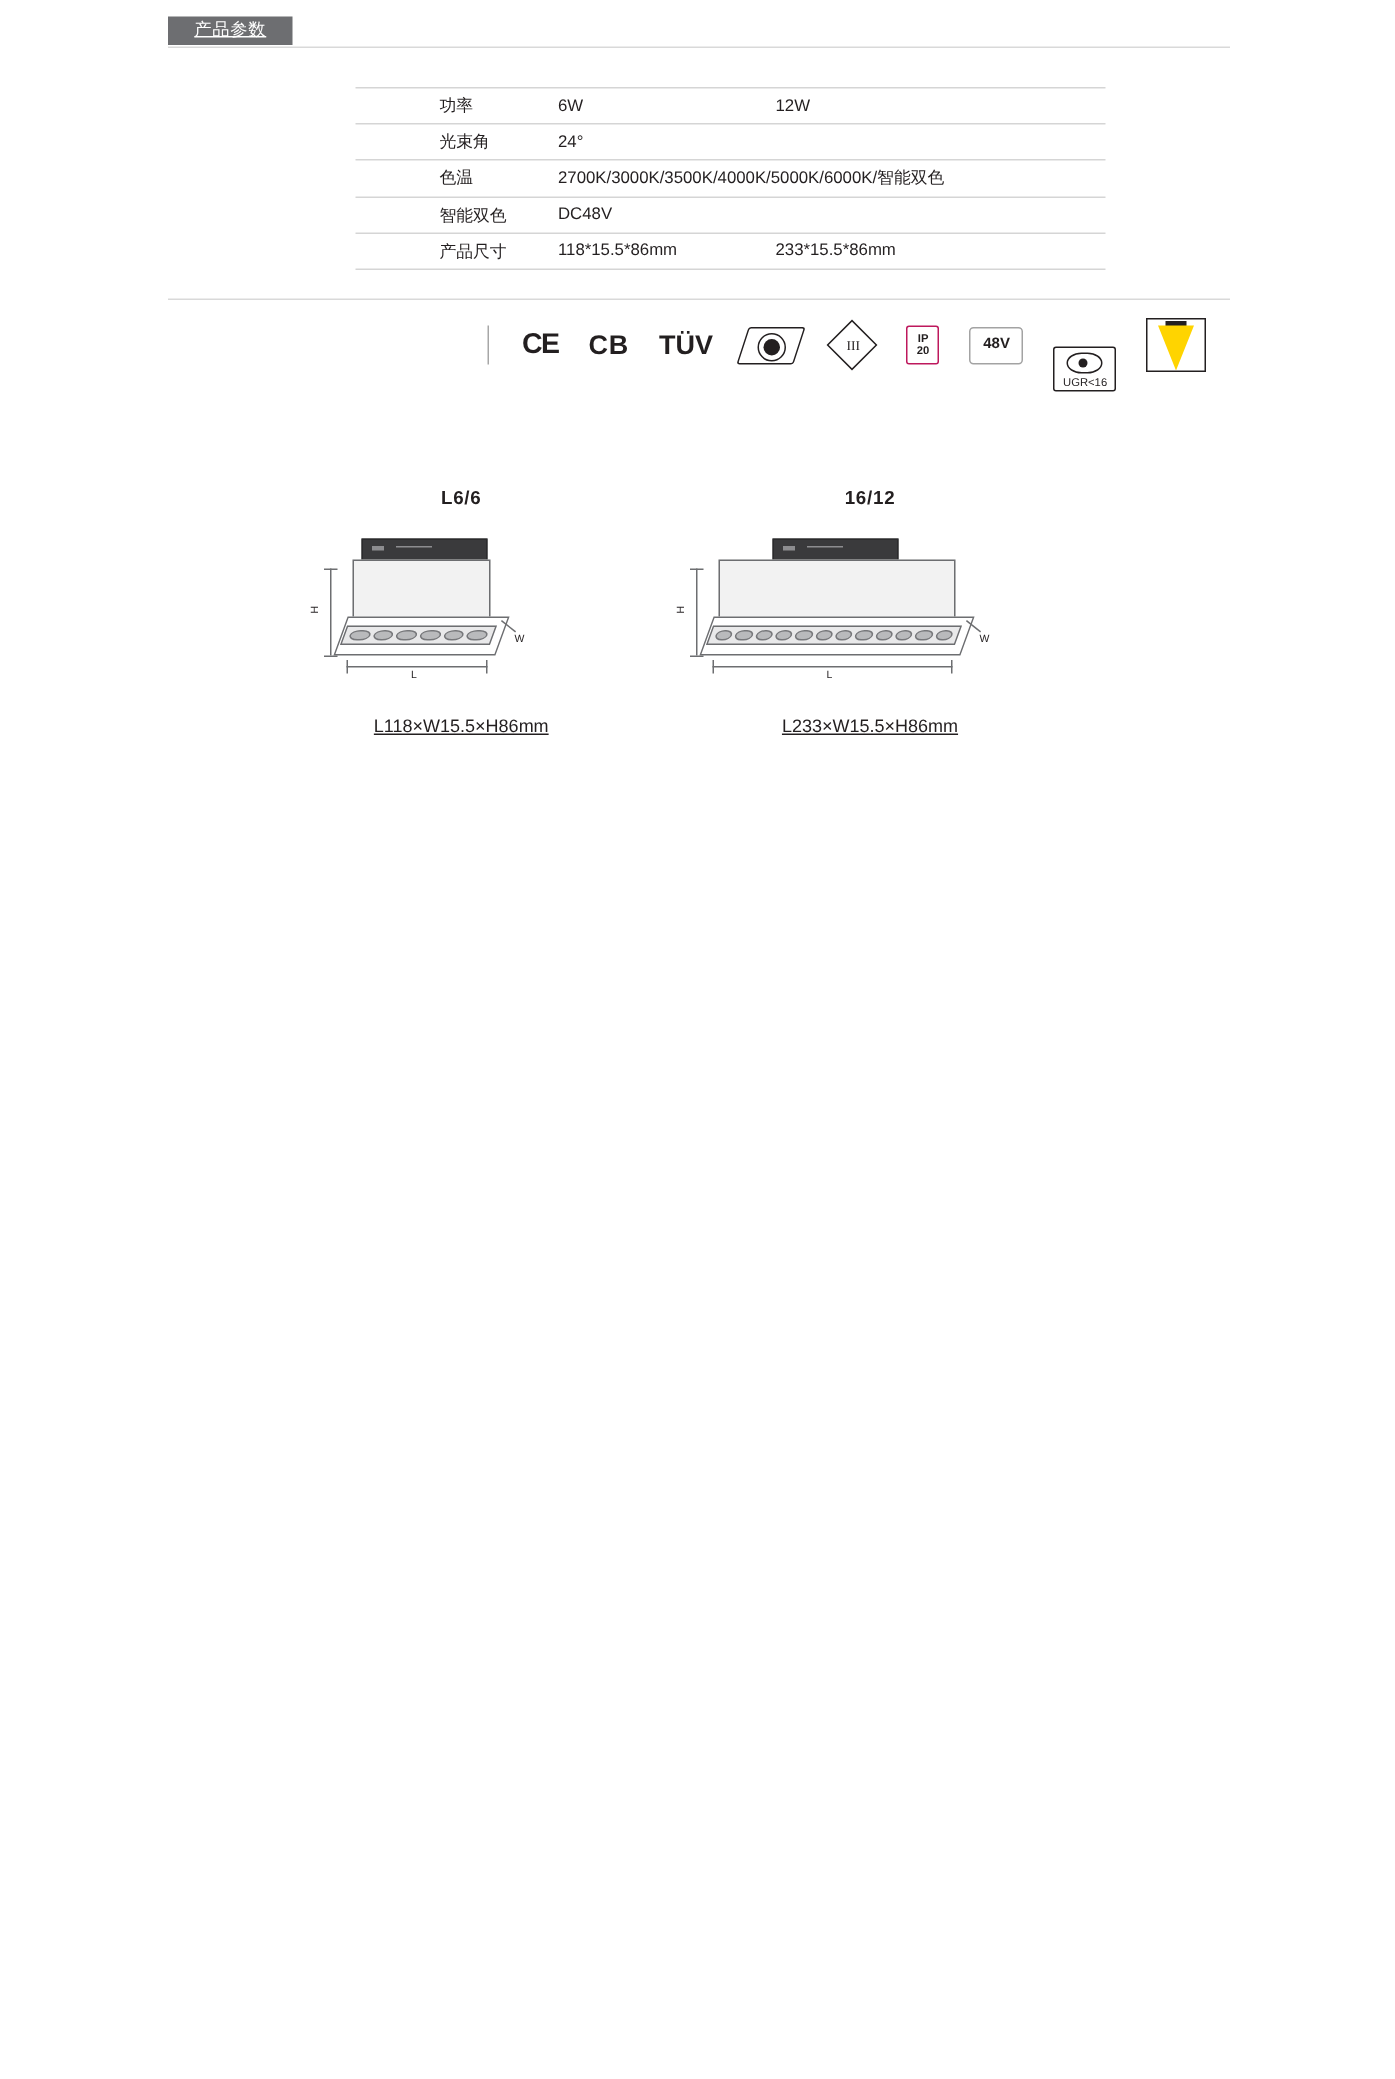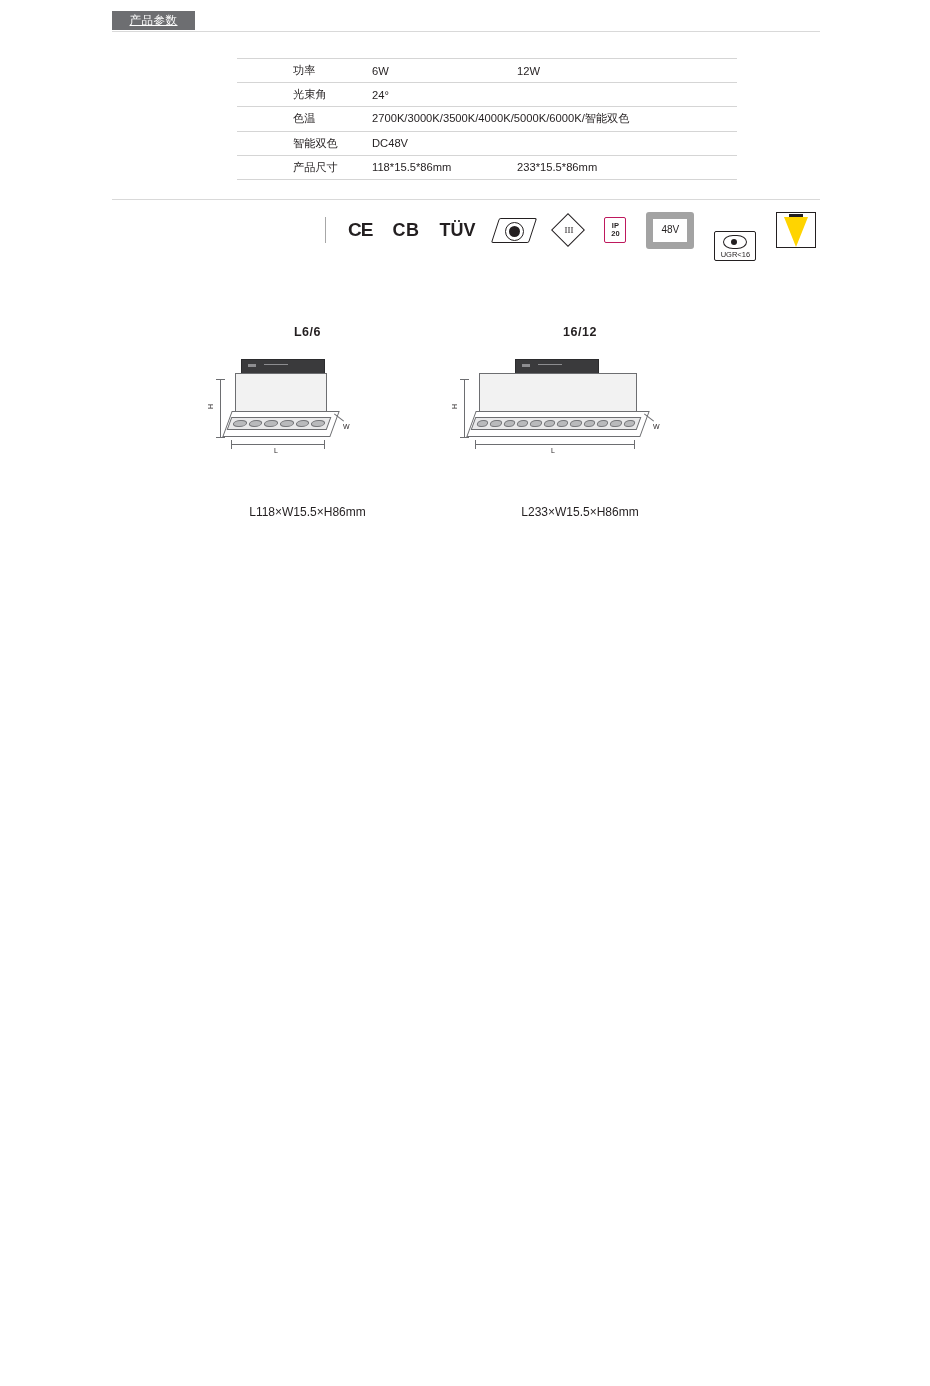--- a/index.html
+++ b/index.html
@@ -179,24 +179,24 @@
     font-weight: bold;
     line-height: 1.05;
     text-align: center;
     padding-top: 4px;
     box-sizing: border-box;
     color: #231f20;
   }
   .cert-volt {
     width: 34px;
     height: 23px;
-    border: 7px solid #a3a3a3;
+    border: 1px solid #a3a3a3;
     border-radius: 3px;
     font-size: 10px;
-    font-weight: normal;
+    font-weight: bold;
     line-height: 21px;
     text-align: center;
     color: #231f20;
   }
   .cert-ugr {
     width: 42px;
     height: 30px;
     border: 1px solid #231f20;
     border-radius: 2px;
     box-sizing: border-box;
@@ -266,21 +266,22 @@
     font-size: 12.5px;
     font-weight: bold;
     text-align: center;
     color: #231f20;
     letter-spacing: 0.5px;
   }
   .prod-caption {
     font-size: 12px;
     color: #231f20;
     text-align: center;
-    margin-top: 30px;
+    margin-top: 2px;
+    text-decoration: underline;
   }
 
   .draw {
     position: relative;
   }
 
   
   .fixture {
     position: absolute;
   }

